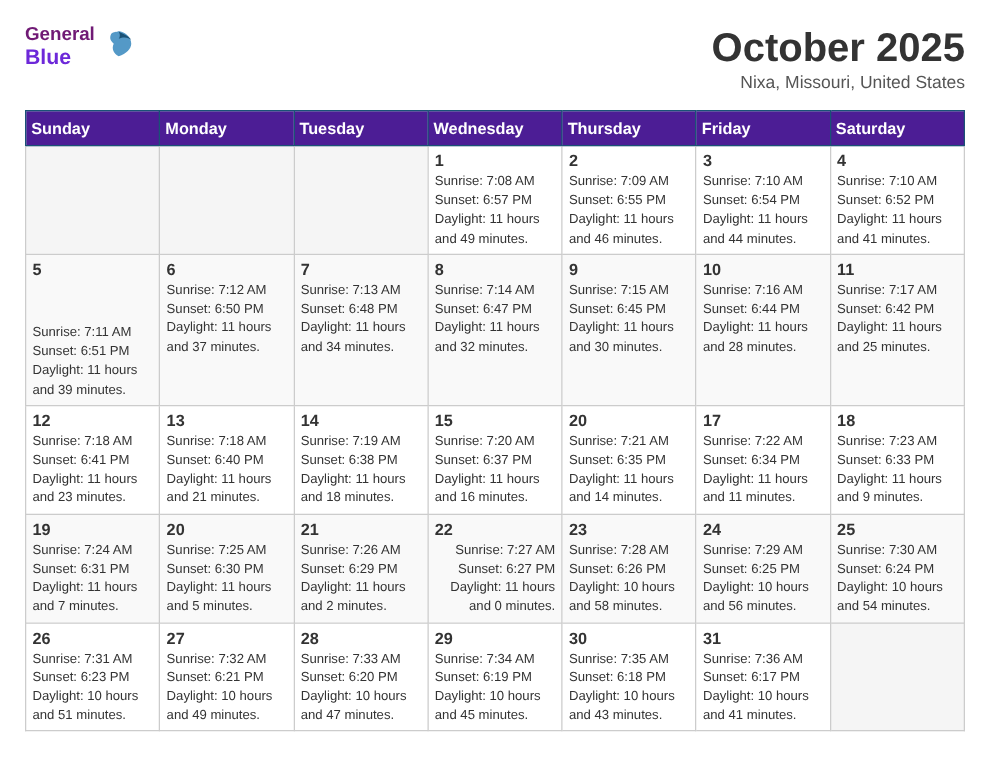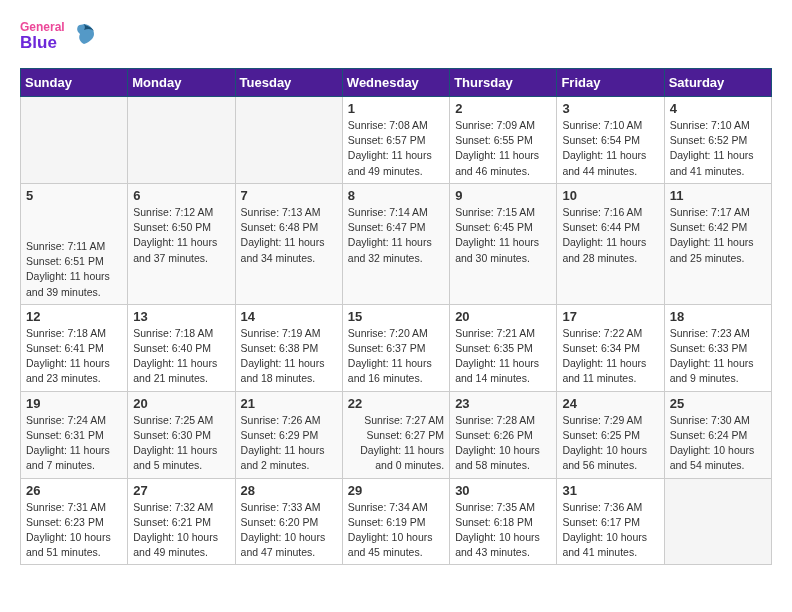--- a/index.html
+++ b/index.html
@@ -77,31 +77,35 @@
     }
   </style>
 </head>
 <body>
 
 <div class="header">
   <div class="logo">
     <div>
       <div style="display:flex; align-items:center; gap:3px;">
         <div style="line-height:1.1;">
-          <div style="font-size:12px; font-weight:bold; color:#ec4899;">General</div>
+          <div style="font-size:15px; font-weight:bold; color:#701a75;">General</div>
           <div style="font-size:17px; font-weight:bold; color:#6d28d9;">Blue</div>
         </div>
         <div style="color:#2980b9; font-size:28px; margin-left:2px; line-height:1;">
           <svg width="28" height="28" viewBox="0 0 28 28">
             <path d="M14 4 C18 4, 24 8, 24 14 C24 18, 20 22, 14 24 C10 22, 8 18, 10 14 C8 12, 6 10, 8 6 C10 4, 12 5, 14 4 Z" fill="#2980b9" opacity="0.8"></path>
             <path d="M14 4 C16 6, 22 7, 24 11 C22 9, 18 8, 14 10 C16 7, 14 5, 14 4 Z" fill="#1a5276"></path>
           </svg>
         </div>
       </div>
     </div>
+  </div>
+  <div class="title-block">
+    <div class="month-title">October 2025</div>
+    <div class="subtitle">Nixa, Missouri, United States</div>
   </div>
 </div>
 
 <table class="calendar">
   <thead>
     <tr>
     <th>Sunday</th>
         <th>Monday</th>
         <th>Tuesday</th>
         <th>Wednesday</th>

